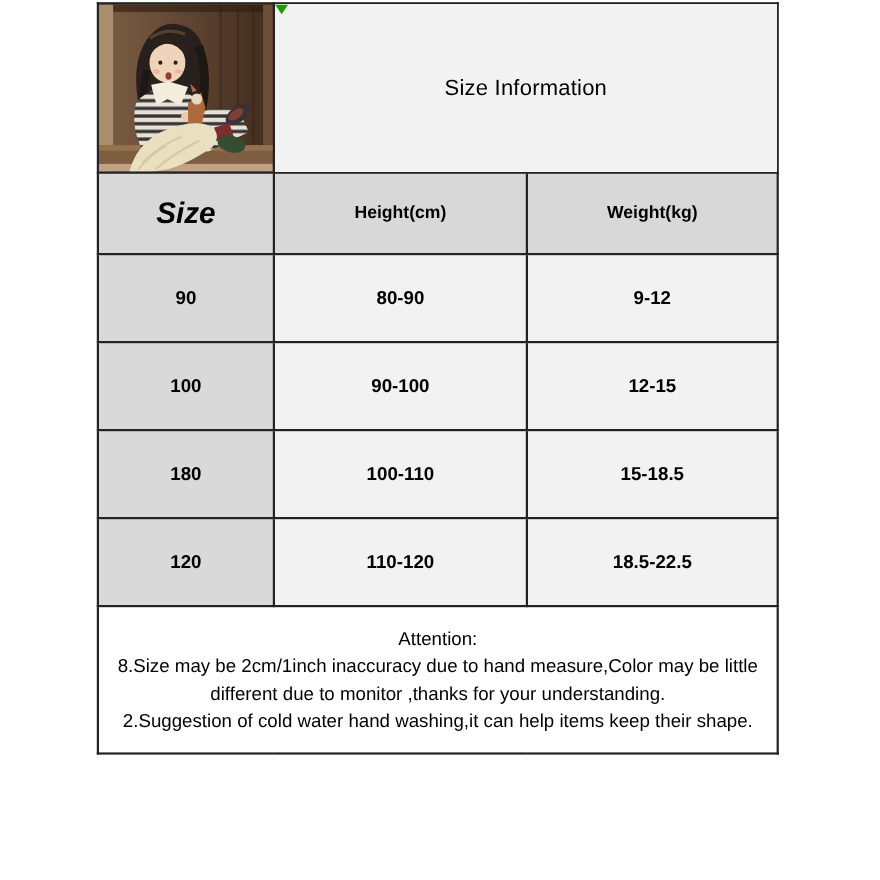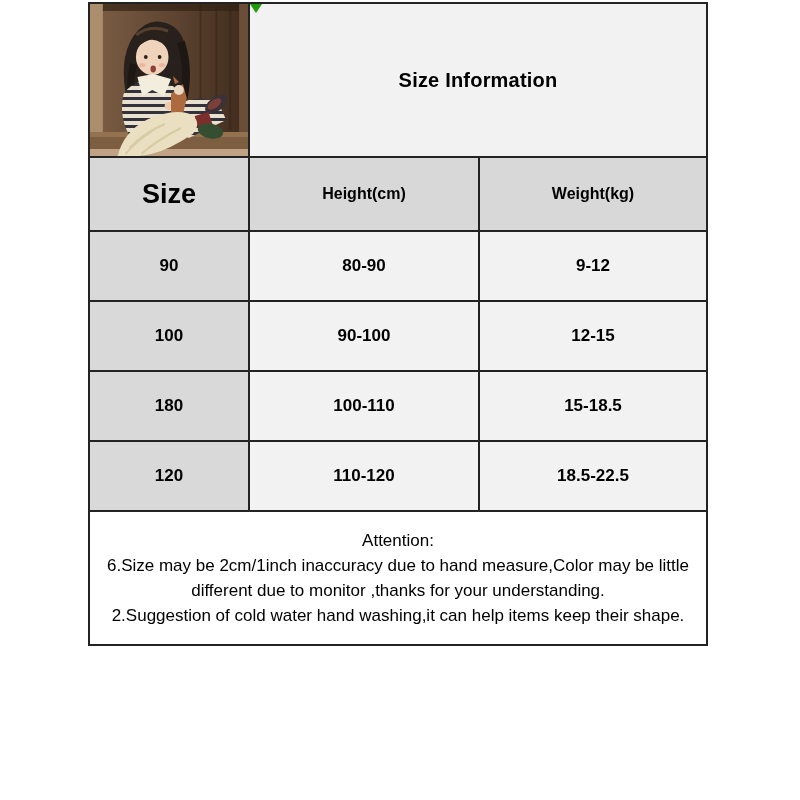--- a/index.html
+++ b/index.html
@@ -18,29 +18,29 @@
   table.grid{
     border-collapse:collapse;table-layout:fixed;width:618px;
   }
   table.grid td,table.grid th{
     border:2px solid var(--border);text-align:center;vertical-align:middle;
     overflow:hidden;
   }
   .photo-cell{padding:0;height:152px;background:#6b4f3a;}
   .photo-cell svg{display:block;width:100%;height:152px;}
   .title-cell{background:var(--title-bg);position:relative;}
-  .title{font-size:20px;font-weight:bold;letter-spacing:0.2px;}
+  .title{font-size:20px;font-weight:normal;letter-spacing:0.2px;}
   .corner-marker{
     position:absolute;left:0;top:0;width:0;height:0;
     border-left:6px solid transparent;border-right:6px solid transparent;
     border-top:9px solid var(--marker-green);
   }
   .head-row th{height:74px;background:var(--table-header-bg);font-weight:bold;font-size:16px;}
-  .head-row th.size-head{font-size:27px;}
-  .data-row td{height:70px;background:var(--cell-bg);font-weight:bold;font-size:17px;}
+  .head-row th.size-head{font-size:27px;font-style:italic;}
+  .data-row td{height:80px;background:var(--cell-bg);font-weight:bold;font-size:17px;}
   .data-row td.size-col{background:var(--size-col-bg);}
   .attention-cell{
     height:128px;background:#ffffff;text-align:left;vertical-align:top;
     padding:16px 4px;font-size:17px;line-height:25px;font-weight:normal;
   }
 </style>
 </head>
 <body>
 
 <div class="sheet">
@@ -129,20 +129,20 @@
     </tr>
     <tr class="data-row">
       <td class="size-col">120</td>
       <td>110-120</td>
       <td>18.5-22.5</td>
     </tr>
 
     <tr>
       <td colspan="3" class="attention-cell">
         <div>Attention:</div>
-        <div>6.Size may be 2cm/1inch inaccuracy due to hand measure,Color may be little</div>
+        <div>8.Size may be 2cm/1inch inaccuracy due to hand measure,Color may be little</div>
         <div>different due to monitor ,thanks for your understanding.</div>
         <div>2.Suggestion of cold water hand washing,it can help items keep their shape.</div>
       </td>
     </tr>
   </tbody>
     </table>
 </div>
 
 </body></html>

